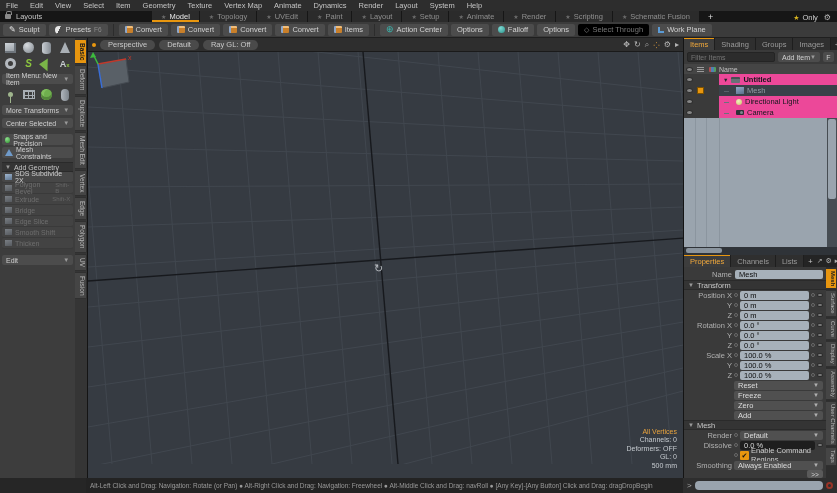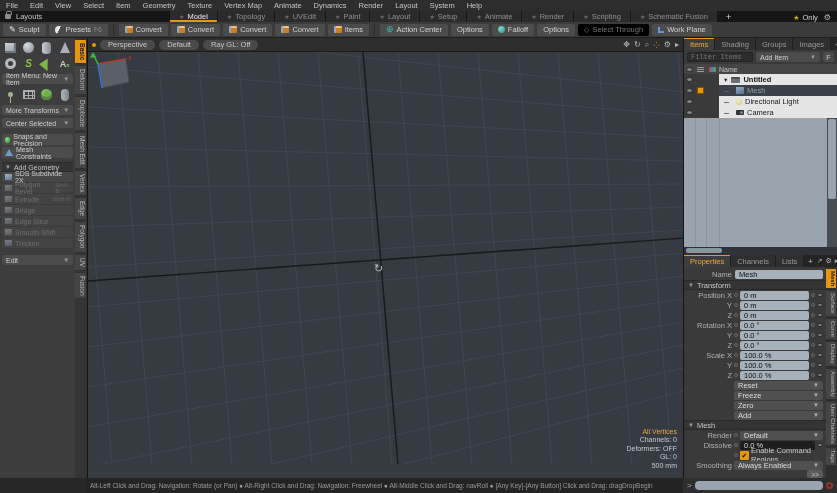--- a/index.html
+++ b/index.html
@@ -8,21 +8,21 @@
          font-family:"Liberation Sans", sans-serif; overflow:hidden; color:#c4c4c4; }
 
   
   .menubar { position:absolute; top:0; left:0; right:0; height:11px; background:#2d2d2d;
              display:flex; align-items:center; font-size:7.5px; }
   .menubar .mi { padding:0 6px; color:#c4c4c4; line-height:11px; cursor:default; }
 
   
   .layoutbar { position:absolute; top:11px; left:0; right:0; height:11px; background:#161616;
                display:flex; align-items:stretch; font-size:7.5px; }
-  .lb-left { width:170px; display:flex; align-items:center; gap:5px; padding-left:5px; }
+  .lb-left { width:152px; display:flex; align-items:center; gap:5px; padding-left:5px; }
   .lock-ico { width:6px; height:5px; background:#8a8a8a; border-radius:1px; position:relative; }
   .lock-ico:before { content:""; position:absolute; top:-3px; left:1px; width:4px; height:3px;
                      border:1px solid #8a8a8a; border-bottom:none; border-radius:2px 2px 0 0; }
   .lb-tab { display:flex; align-items:center; gap:3px; padding:0 9px; background:#2b2b2b;
             border-right:1px solid #161616; color:#8f8f8f; position:relative; }
   .lb-tab .st { color:#6b6b6b; font-size:6px; }
   .lb-tab.active { color:#e8e8e8; }
   .lb-tab.active:after { content:""; position:absolute; left:0; right:0; bottom:0; height:2px; background:#e8960f; }
   .lb-plus { display:flex; align-items:center; padding:0 8px; color:#ddd; font-size:9px; }
   .lb-right { margin-left:auto; display:flex; align-items:flex-end; gap:6px; padding-right:6px; }
@@ -123,38 +123,38 @@
   .ptab { display:flex; align-items:center; padding:0 6px; color:#9a9a9a; background:#2f2f2f;
           border-right:1px solid #1e1e1e; position:relative; }
   .ptab.active { color:#f2a93b; background:#3d3d3d; }
   .ptab.active:before { content:""; position:absolute; top:0; left:0; right:0; height:1px; background:#e8960f; }
   .ptab-plus { display:flex; align-items:center; padding:0 4px; color:#cfcfcf; }
   .ptab-icons { margin-left:auto; display:flex; align-items:center; gap:3px; padding-right:3px;
                 color:#b0b0b0; font-size:7px; }
 
   .items-sec { height:217px; display:flex; flex-direction:column; }
   .filter-row { height:14px; background:#3a3a3a; display:flex; align-items:center; gap:3px; padding:0 3px; }
-  .filter-input { width:66px; height:10px; background:#2c2c2c; border:1px solid #242424; border-radius:2px;
-                  color:#9a9a9a; font-size:7px; padding:0 3px; font-family:Liberation Mono, monospace; }
+  .filter-input { width:88px; height:10px; background:#2c2c2c; border:1px solid #242424; border-radius:2px;
+                  color:#9a9a9a; font-size:7px; padding:0 3px; font-family:Liberation Sans, sans-serif; }
   .additem { flex:1; height:10px; background:#4c4c4c; border-radius:2px; display:flex; align-items:center;
              padding:0 4px; color:#d2d2d2; font-size:7px; }
   .additem .car { margin-left:auto; color:#9a9a9a; font-size:6px; }
   .fbtn { width:11px; height:10px; background:#4c4c4c; border-radius:2px; color:#cfcfcf; font-size:7px;
           display:flex; align-items:center; justify-content:center; }
   .list-hdr { height:10px; background:#454545; display:flex; align-items:center; font-size:7px; color:#c0c0c0; }
   .lcol { width:11px; display:flex; align-items:center; justify-content:center; flex:none; }
   .lcol.w { width:13px; }
   .eye { width:7px; height:5px; border-radius:50%; background:#858585; border:1px solid #2c2c2c; }
   .colico { width:7px; height:5px; background:linear-gradient(90deg,#b05050 33%,#5080b0 33%,#5080b0 66%,#50a060 66%); border-radius:1px; }
   .hbars { width:7px; height:5px; background:linear-gradient(#9a9a9a 1px,transparent 1px); background-size:7px 2px; }
   .lrow { height:11px; display:flex; align-items:stretch; font-size:7.5px; }
   .lrow .cols { display:flex; background:#3a3a3a; }
   .lrow .cell { width:11px; display:flex; align-items:center; justify-content:center; }
   .lrow .cell.w { width:13px; }
-  .lrow .body { flex:1; background:#e5e5e5; display:flex; align-items:center; gap:3px; color:#14181c;
+  .lrow .body { flex:1; background:#ec4899; display:flex; align-items:center; gap:3px; color:#14181c;
                 padding-right:10px; }
   .lrow.sel .body { background:#3a4149; color:#939ca6; }
   .layer-marker { width:7px; height:7px; background:#e8960f; border:1px solid #7d5200; }
   .expander { font-size:5.5px; color:#20242a; margin-left:4px; }
   .indent { width:14px; flex:none; position:relative; }
   .indent:after { content:""; position:absolute; left:5px; top:50%; width:5px; height:1px; background:#6a737c; }
   .lrow.sel .indent:after { background:#59616a; }
   .scene-ico { width:9px; height:6px; background:#6a7077; border-top:2px solid #4a4f55; border-radius:1px; }
   .meshcube-ico { width:8px; height:7px; background:linear-gradient(160deg,#93aac7,#5a6f8c); }
   .cam-ico { width:8px; height:5px; background:#2e3338; border-radius:1px; position:relative; }

